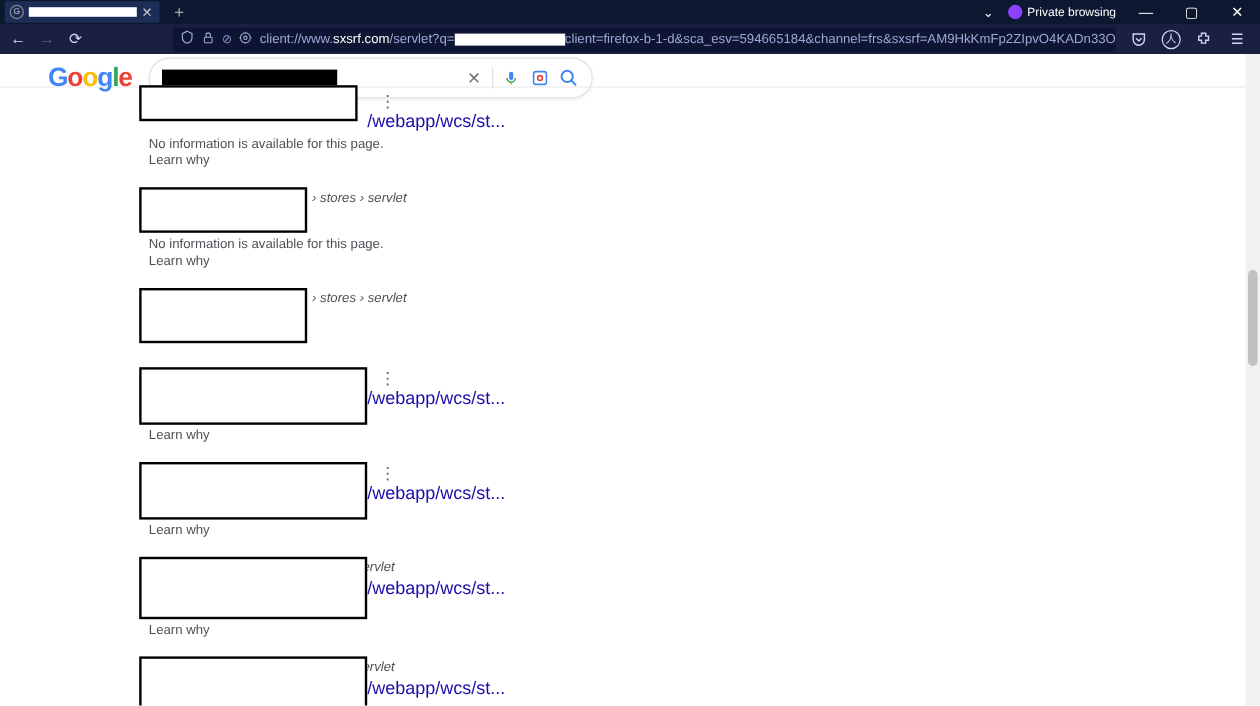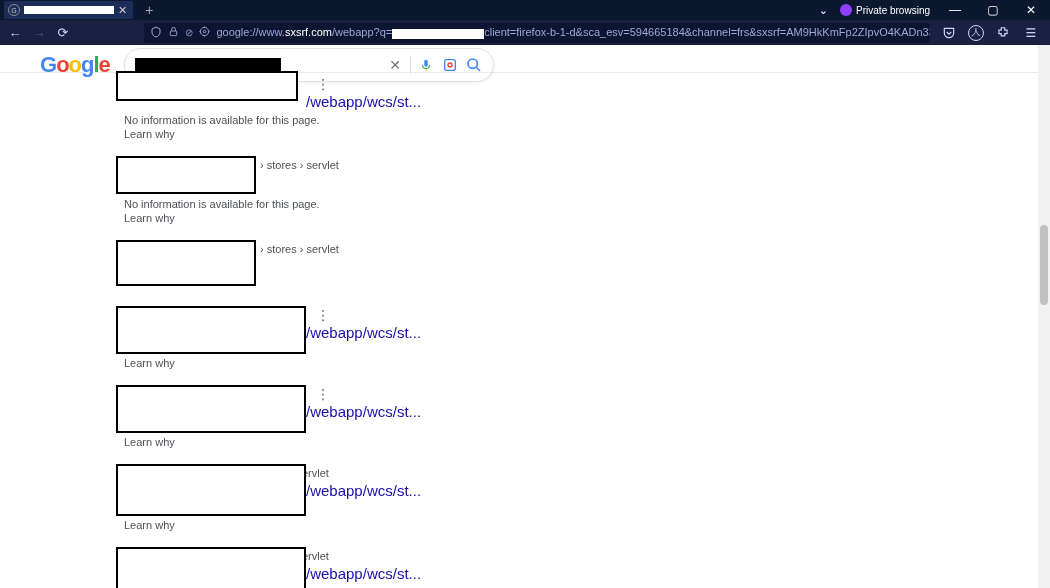--- a/index.html
+++ b/index.html
@@ -50,21 +50,21 @@
   .apps span{ background:#5f6368; }
   .signin { background:#1a73e8; color:#fff; font-size:12px; padding:6px 16px; border-radius:4px; cursor:pointer; }
 
   .divider { height:1px; background:#ebebeb; margin-top:0; }
 
   
   .results { padding-left: 116px; padding-top: 4px; }
   .res { margin-bottom: 18px; position: relative; }
   .res-block { position:absolute; border:2px solid #000; background:#fff; z-index:2; }
   .meta-row { font-size: 11px; color:#4d5156; height:14px; display:flex; align-items:center; gap:6px; }
-  .meta-text { position:relative; left: 140px; }
+  .meta-text { position:relative; left: 140px; font-style: italic; }
   .dots { color:#5f6368; font-size:14px; line-height:8px; cursor:pointer; }
   .title-link { font-size:15px; color:#1a0dab; margin-top:2px; margin-left: 0; }
   .title-link span { margin-left: 190px; text-align: center; }
   .noinfo { font-size:11px; color:#4d5156; margin-top:4px; }
   .learn { font-size:11px; color:#4d5156; margin-top:2px; cursor:pointer; }
 
   
   .vscroll { position:absolute; right:0; top:45px; bottom:0; width:12px; background:#f1f1f1; }
   .vscroll-thumb { position:absolute; left:2px; width:8px; top:180px; height:80px; background:#c1c1c1; border-radius:4px; }
 </style>
@@ -111,21 +111,21 @@
       <span style="font-size:10px">⊘</span>
       <span>
         <svg width="11" height="11" viewBox="0 0 24 24" fill="none" stroke="#9ea7d4" stroke-width="2">
             <circle cx="12" cy="12" r="3"></circle>
             <circle cx="12" cy="12" r="9"></circle>
             <path d="M12 1v2M12 21v2M1 12h2M21 12h2"></path>
           </svg>
       </span>
     </div>
     <span class="url-text">
-      <span>google://www.</span><span class="dom">sxsrf.com</span><span>/webapp?q=</span><span class="url-redact"></span><span>client=firefox-b-1-d&amp;sca_esv=594665184&amp;channel=frs&amp;sxsrf=AM9HkKmFp2ZIpvO4KADn33OT00Wcr0UQhw:1703988073710&amp;filter=0&amp;biw</span>
+      <span>client://www.</span><span class="dom">sxsrf.com</span><span>/servlet?q=</span><span class="url-redact"></span><span>client=firefox-b-1-d&amp;sca_esv=594665184&amp;channel=frs&amp;sxsrf=AM9HkKmFp2ZIpvO4KADn33OT00Wcr0UQhw:1703988073710&amp;filter=0&amp;biw</span>
     </span>
 
   </div>
   <div class="url-right">
     <div class="rbtn">
       <svg width="14" height="14" viewBox="0 0 24 24" fill="none" stroke="#cfd3ff" stroke-width="2">
           <path d="M4 4h16v8a8 8 0 01-16 0V4z"></path>
           <path d="M8 10l4 4 4-4"></path>
         </svg>
     </div>

